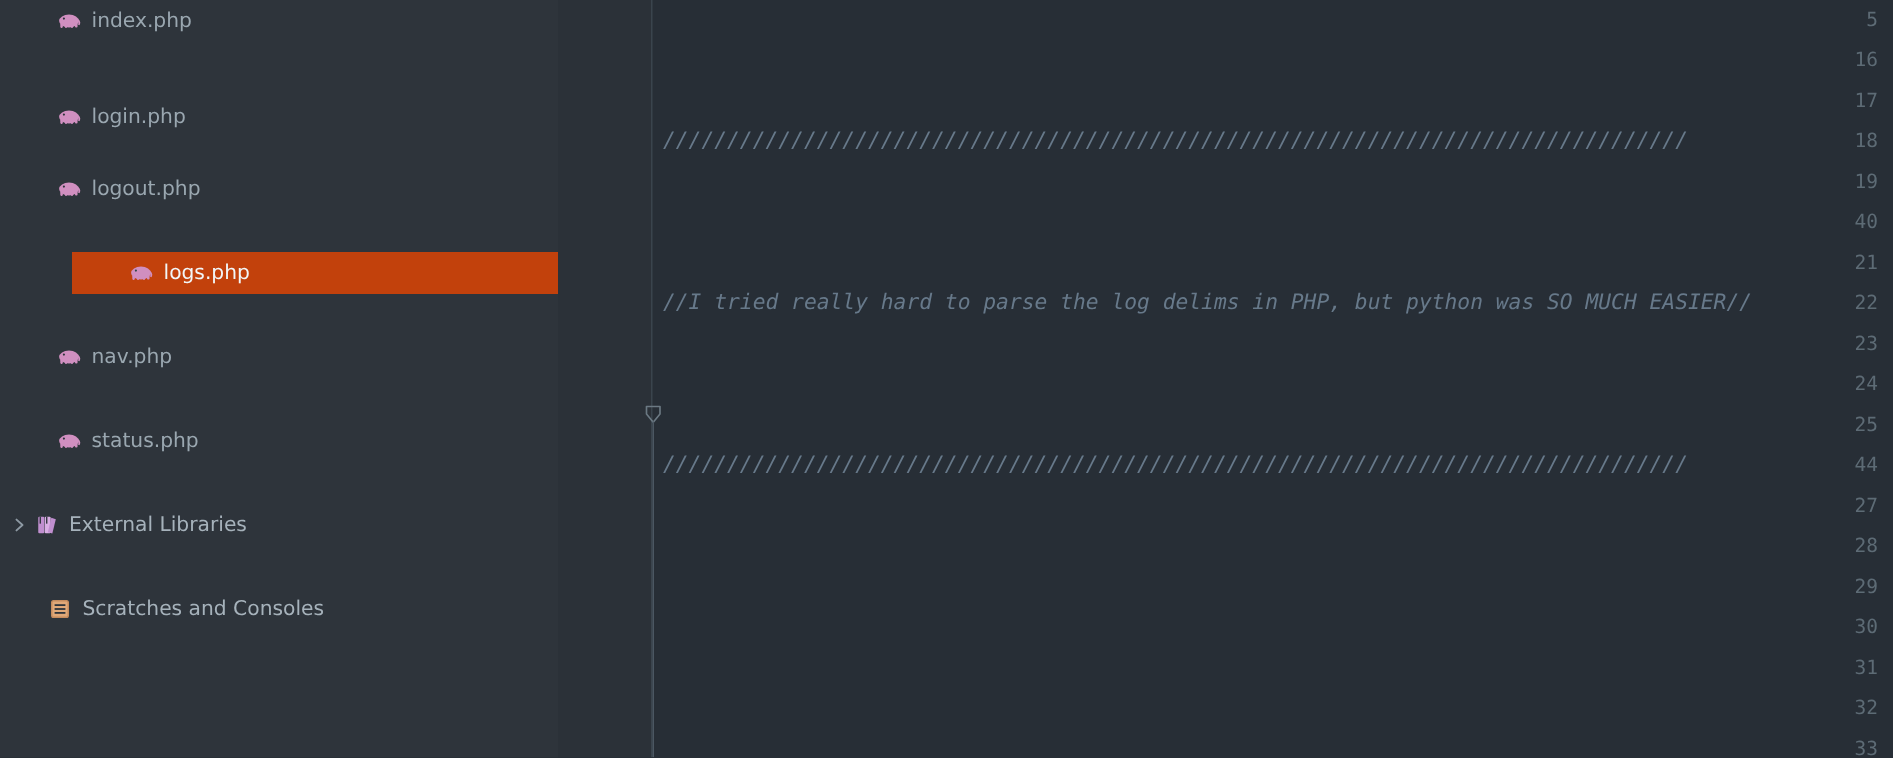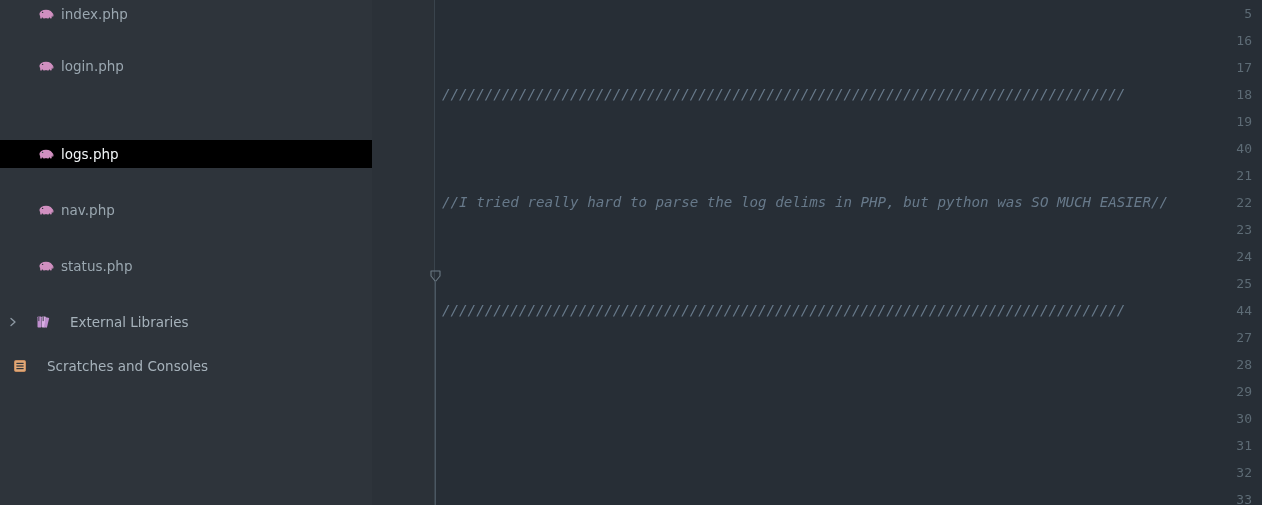--- a/index.html
+++ b/index.html
@@ -16,23 +16,23 @@
     width:372px;height:505px;background:#2e343b;
     position:relative;flex:0 0 372px;overflow:hidden;
   }
   .tree-row{
     height:28px;display:flex;align-items:center;
     padding-left:0;font-size:13.5px;color:#9aa7b0;
     white-space:nowrap;position:relative;
   }
   .tree-row.file{padding-left:38px;}
   .tree-row.file .label{padding-left:7px;}
-  .tree-row.selected{background:#000000;color:#e8eef2;}
+  .tree-row.selected{background:#c2410c;color:#e8eef2;margin-left:48px;}
   .tree-row.selected .label{color:#f2f6f8;}
-  .tree-row.node{padding-left:4px;gap:12px;}
+  .tree-row.node{padding-left:4px;}
   .tree-row.node .label{padding-left:7px;color:#a6b2bb;}
   .chev{
     width:14px;height:14px;flex:0 0 14px;display:inline-block;
     position:relative;margin-right:1px;
   }
   .chev.open svg, .chev svg{display:block;}
   .ico{width:16px;height:16px;flex:0 0 16px;display:block;}
 
   
   #editor{
@@ -91,35 +91,49 @@
             <rect x="5.2" y="9.9" width="1.6" height="2.7" rx="0.7" fill="#d08fc0"></rect>
             <rect x="9.2" y="9.9" width="1.6" height="2.7" rx="0.7" fill="#d08fc0"></rect>
             <rect x="12.0" y="9.4" width="1.7" height="3.0" rx="0.7" fill="#d08fc0"></rect>
             <path d="M13.6 7.2 q2.0 0.9 0.9 3.4" stroke="#d08fc0" stroke-width="1.2" fill="none"></path>
             <circle cx="4.6" cy="6.4" r="0.72" fill="#2e343b"></circle>
           </svg>
       </span>
       <span class="label">index.php</span>
     </div>
 
-    <div class="tree-row file" style="top:24px">
+    <div class="tree-row file" style="top:36px">
       <span class="ico">
         <svg viewBox="0 0 16 16" width="16" height="16">
             <ellipse cx="8" cy="8" rx="6.6" ry="4.3" fill="#d08fc0"></ellipse>
             <rect x="2.2" y="9.4" width="1.7" height="3.2" rx="0.7" fill="#d08fc0"></rect>
             <rect x="5.2" y="9.9" width="1.6" height="2.7" rx="0.7" fill="#d08fc0"></rect>
             <rect x="9.2" y="9.9" width="1.6" height="2.7" rx="0.7" fill="#d08fc0"></rect>
             <rect x="12.0" y="9.4" width="1.7" height="3.0" rx="0.7" fill="#d08fc0"></rect>
             <path d="M13.6 7.2 q2.0 0.9 0.9 3.4" stroke="#d08fc0" stroke-width="1.2" fill="none"></path>
             <circle cx="4.6" cy="6.4" r="0.72" fill="#2e343b"></circle>
           </svg>
       </span>
       <span class="label">login.php</span>
     </div>
 
+    <div class="tree-row file" style="top:56px">
+      <span class="ico">
+        <svg viewBox="0 0 16 16" width="16" height="16">
+            <ellipse cx="8" cy="8" rx="6.6" ry="4.3" fill="#d08fc0"></ellipse>
+            <rect x="2.2" y="9.4" width="1.7" height="3.2" rx="0.7" fill="#d08fc0"></rect>
+            <rect x="5.2" y="9.9" width="1.6" height="2.7" rx="0.7" fill="#d08fc0"></rect>
+            <rect x="9.2" y="9.9" width="1.6" height="2.7" rx="0.7" fill="#d08fc0"></rect>
+            <rect x="12.0" y="9.4" width="1.7" height="3.0" rx="0.7" fill="#d08fc0"></rect>
+            <path d="M13.6 7.2 q2.0 0.9 0.9 3.4" stroke="#d08fc0" stroke-width="1.2" fill="none"></path>
+            <circle cx="4.6" cy="6.4" r="0.72" fill="#2e343b"></circle>
+          </svg>
+      </span>
+      <span class="label">logout.php</span>
+    </div>
 
     <div class="tree-row file selected" style="top:84px">
       <span class="ico">
         <svg viewBox="0 0 16 16" width="16" height="16">
             <ellipse cx="8" cy="8" rx="6.6" ry="4.3" fill="#d08fc0"></ellipse>
             <rect x="2.2" y="9.4" width="1.7" height="3.2" rx="0.7" fill="#d08fc0"></rect>
             <rect x="5.2" y="9.9" width="1.6" height="2.7" rx="0.7" fill="#d08fc0"></rect>
             <rect x="9.2" y="9.9" width="1.6" height="2.7" rx="0.7" fill="#d08fc0"></rect>
             <rect x="12.0" y="9.4" width="1.7" height="3.0" rx="0.7" fill="#d08fc0"></rect>
             <path d="M13.6 7.2 q2.0 0.9 0.9 3.4" stroke="#d08fc0" stroke-width="1.2" fill="none"></path>
@@ -170,21 +184,21 @@
             <rect x="2.5" y="2.5" width="4" height="11" rx="0.7" fill="#c08fcf"></rect>
             <rect x="6.8" y="2.5" width="4" height="11" rx="0.7" fill="#d9aee4"></rect>
             <path d="M11.2 3.2 l3 0.9 -2.3 9.6 -3-0.9 z" fill="#c08fcf"></path>
             <rect x="3.4" y="2.5" width="0.9" height="4.6" fill="#2e343b"></rect>
             <rect x="7.7" y="2.5" width="0.9" height="4.6" fill="#2e343b"></rect>
           </svg>
       </span>
       <span class="label">External Libraries</span>
     </div>
 
-    <div class="tree-row node" style="top:184px;padding-left:12px">
+    <div class="tree-row node" style="top:196px;padding-left:32px">
       <span class="ico">
         <svg viewBox="0 0 16 16" width="16" height="16">
             <rect x="2.5" y="2.5" width="11" height="11" rx="1.2" fill="#e0a878" stroke="#c68c5e" stroke-width="1"></rect>
             <rect x="4.4" y="4.8" width="7.2" height="1.2" fill="#2e343b"></rect>
             <rect x="4.4" y="7.4" width="7.2" height="1.2" fill="#2e343b"></rect>
             <rect x="4.4" y="10.0" width="7.2" height="1.2" fill="#2e343b"></rect>
           </svg>
       </span>
       <span class="label">Scratches and Consoles</span>
     </div>

